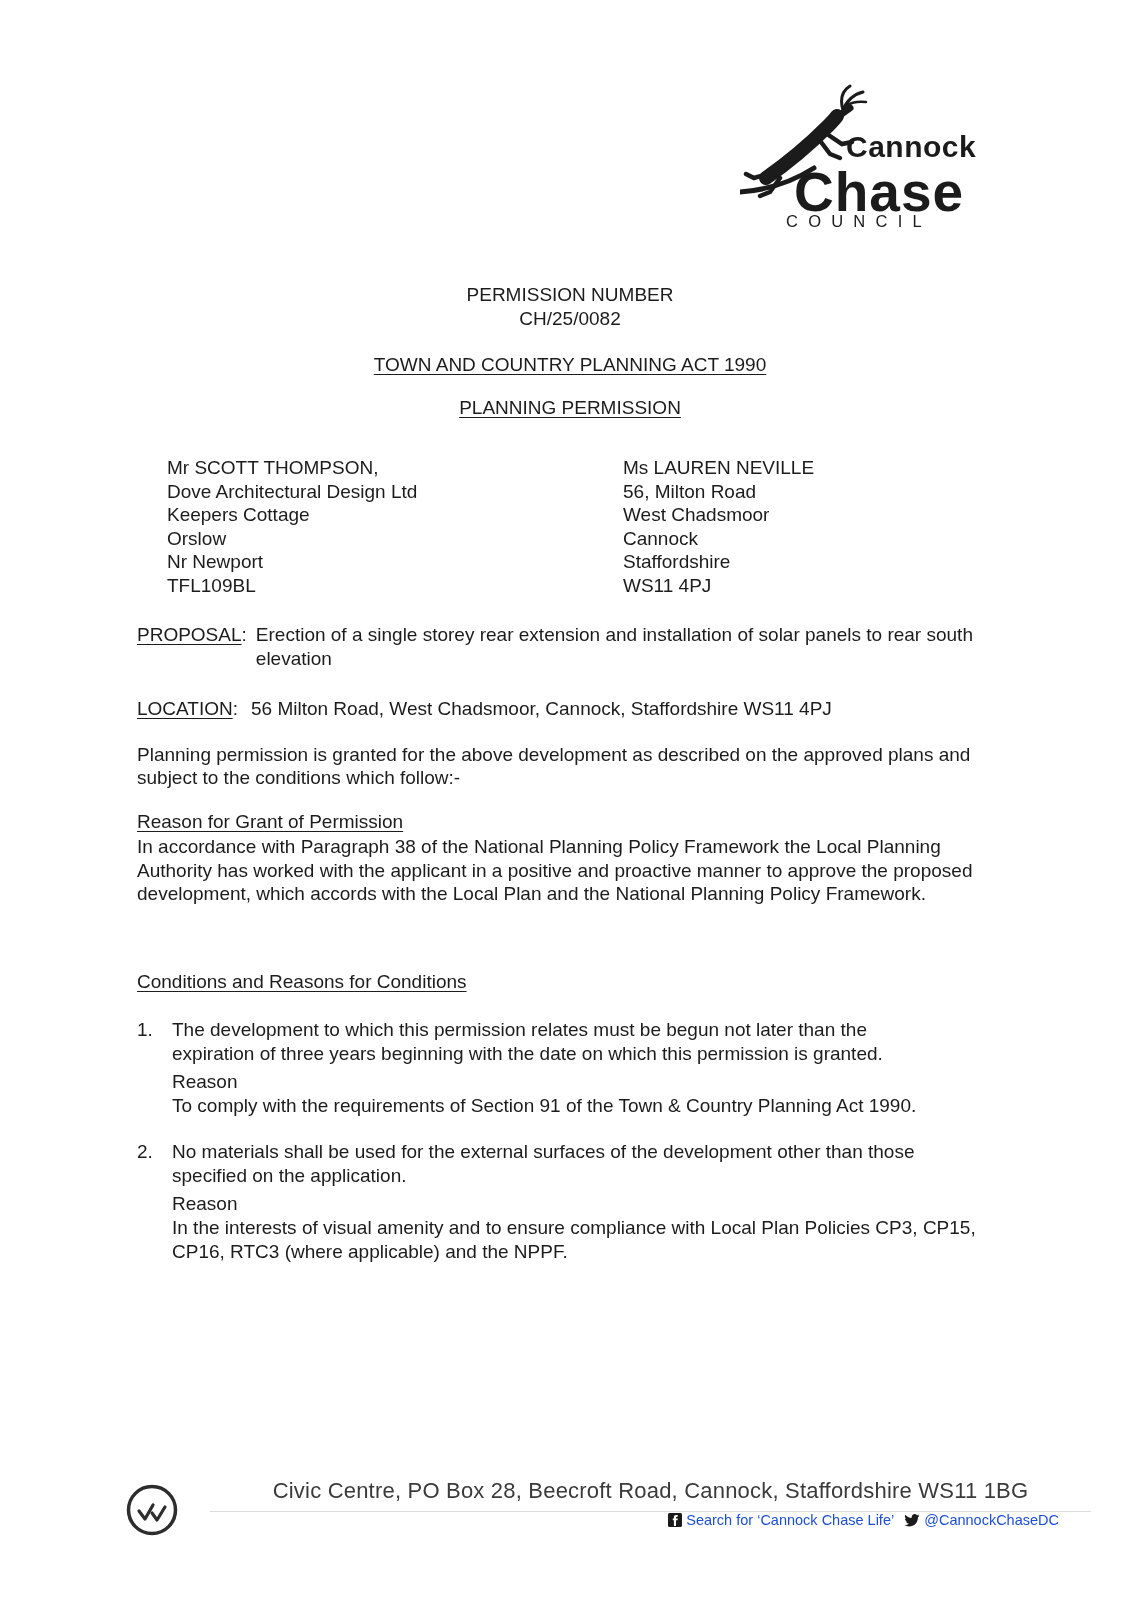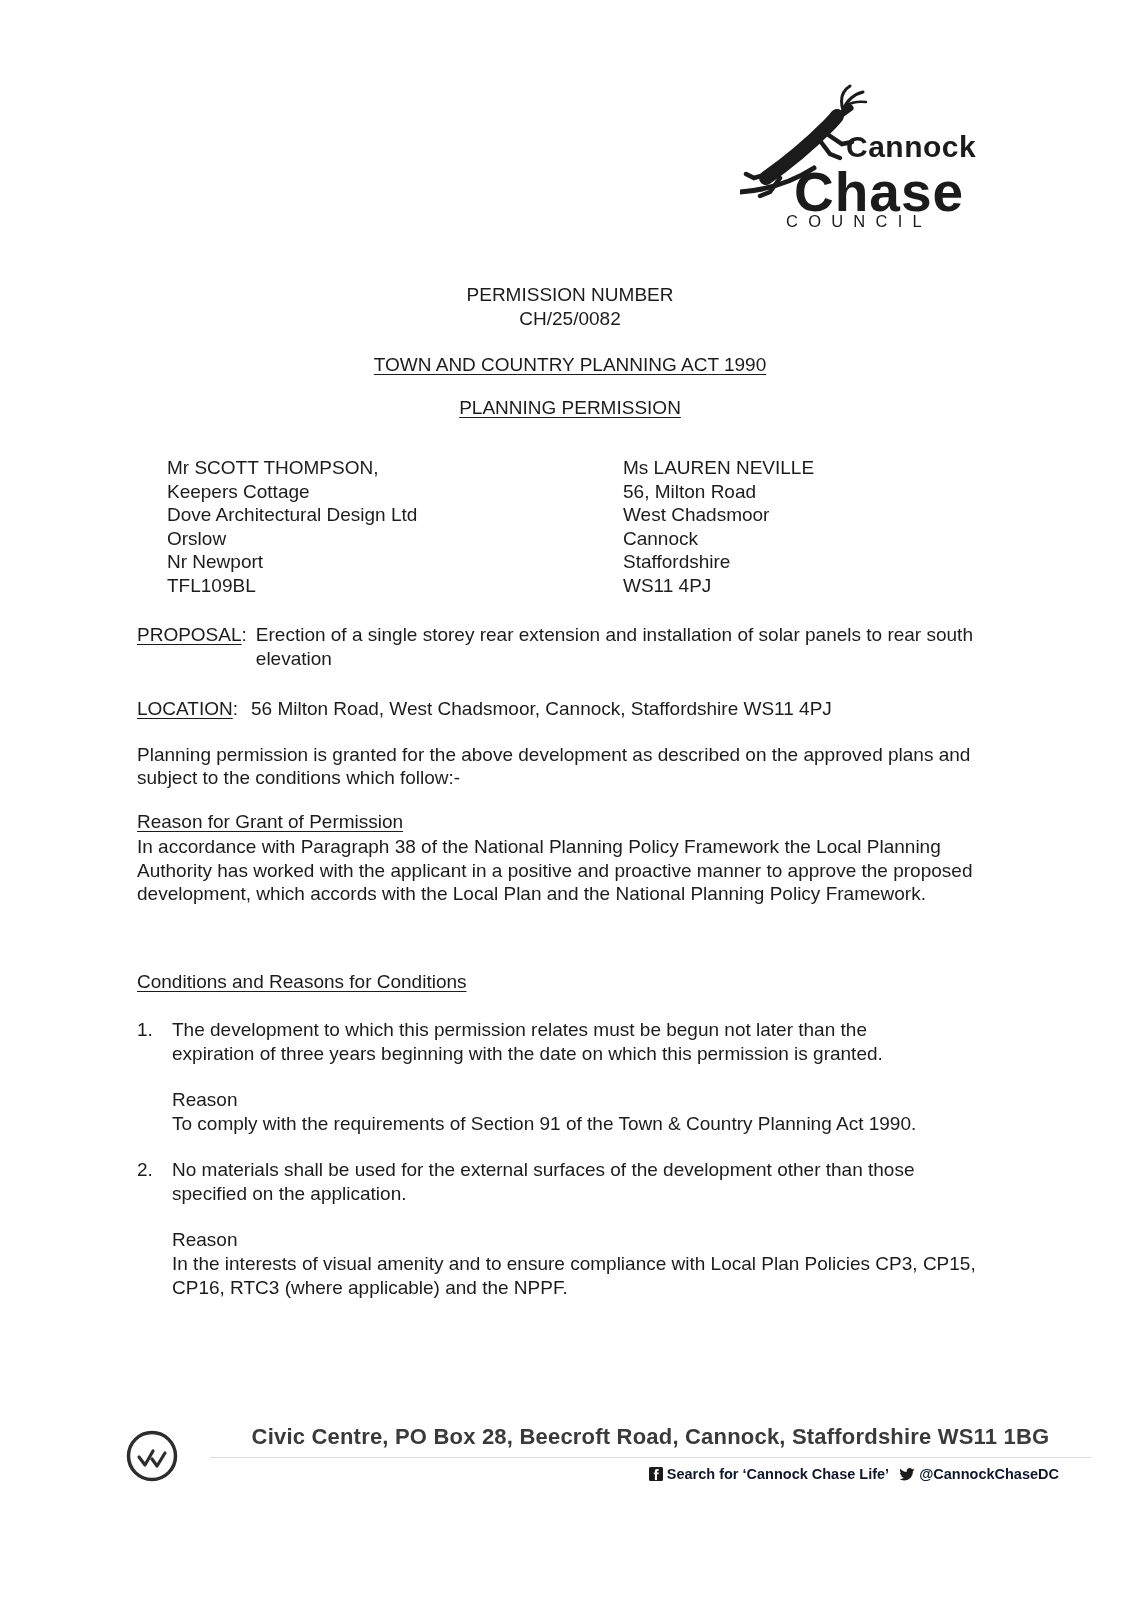--- a/index.html
+++ b/index.html
@@ -45,34 +45,34 @@
 
   .section-heading { margin: 0 0 1px 0; }
   .reason-grant-para { max-width: 852px; margin: 0 0 64px 0; }
 
   .conditions-heading { margin-bottom: 24px; }
 
   .cond-item { display: flex; margin-bottom: 22px; }
   .cond-num { width: 35px; flex: 0 0 35px; }
   .cond-body { width: 832px; }
   .cond-text { max-width: 772px; }
-  .cond-reason { margin-top: 23px; max-width: 832px; }
+  .cond-reason { margin-top: 5px; max-width: 832px; }
 
   
-  .footer { position: absolute; left: 0; top: 1424px; width: 1131px; color: #3a3a3a; font-weight: bold; }
+  .footer { position: absolute; left: 0; top: 1478px; width: 1131px; color: #3a3a3a; }
   .badge { position: absolute; left: 126px; top: 6px; }
   .footer-inner { margin: 0 40px 0 210px; text-align: center; }
   .footer-address { font-size: 22px; letter-spacing: 0.2px; color: #3a3a3a; }
   .footer-rule { border: 0; border-top: 1px solid #dcdcdc; margin: 7px 0 0 0; }
   .footer-contact { margin-top: 7px; font-size: 17.5px; }
   .footer-contact .muted { color: #a3a3a3; }
   .footer-contact .sep { color: #b9b9b9; margin: 0 9px; }
   .footer-contact .num { color: #3a3a3a; }
   .website-link { color: #3a3a3a; text-decoration: underline; text-underline-offset: 2px; cursor: pointer; }
-  .footer-social { margin-top: 8px; text-align: right; padding-right: 32px; font-size: 14.5px; color: #0f172a; }
+  .footer-social { margin-top: 0; text-align: right; padding-right: 32px; font-size: 14.5px; color: #1d4ed8; }
   .footer-social .soc-icon { display: inline-block; vertical-align: -2px; margin: 0 4px 0 10px; }
   .footer-social .soc-icon:first-child { margin-left: 0; }
 </style>
 </head>
 <body>
 
 <div class="page">
 
   <div class="logo">
     <svg class="deer-svg" width="132" height="118" viewBox="0 0 132 118">
@@ -105,22 +105,22 @@
       <span class="u">TOWN AND COUNTRY PLANNING ACT 1990</span>
     </div>
 
     <div class="center doc-title">
       <span class="u">PLANNING PERMISSION</span>
     </div>
 
     <div class="addresses">
       <div class="addr-col">
         <div class="addr-line">Mr SCOTT THOMPSON,</div>
+        <div class="addr-line">Dove Architectural Design Ltd</div>
         <div class="addr-line">Keepers Cottage</div>
-        <div class="addr-line">Dove Architectural Design Ltd</div>
         <div class="addr-line">Orslow</div>
         <div class="addr-line">Nr Newport</div>
         <div class="addr-line">TFL109BL</div>
       </div>
       <div class="addr-col right">
         <div class="addr-line">Ms LAUREN NEVILLE</div>
         <div class="addr-line">56, Milton Road</div>
         <div class="addr-line">West Chadsmoor</div>
         <div class="addr-line">Cannock</div>
         <div class="addr-line">Staffordshire</div>

